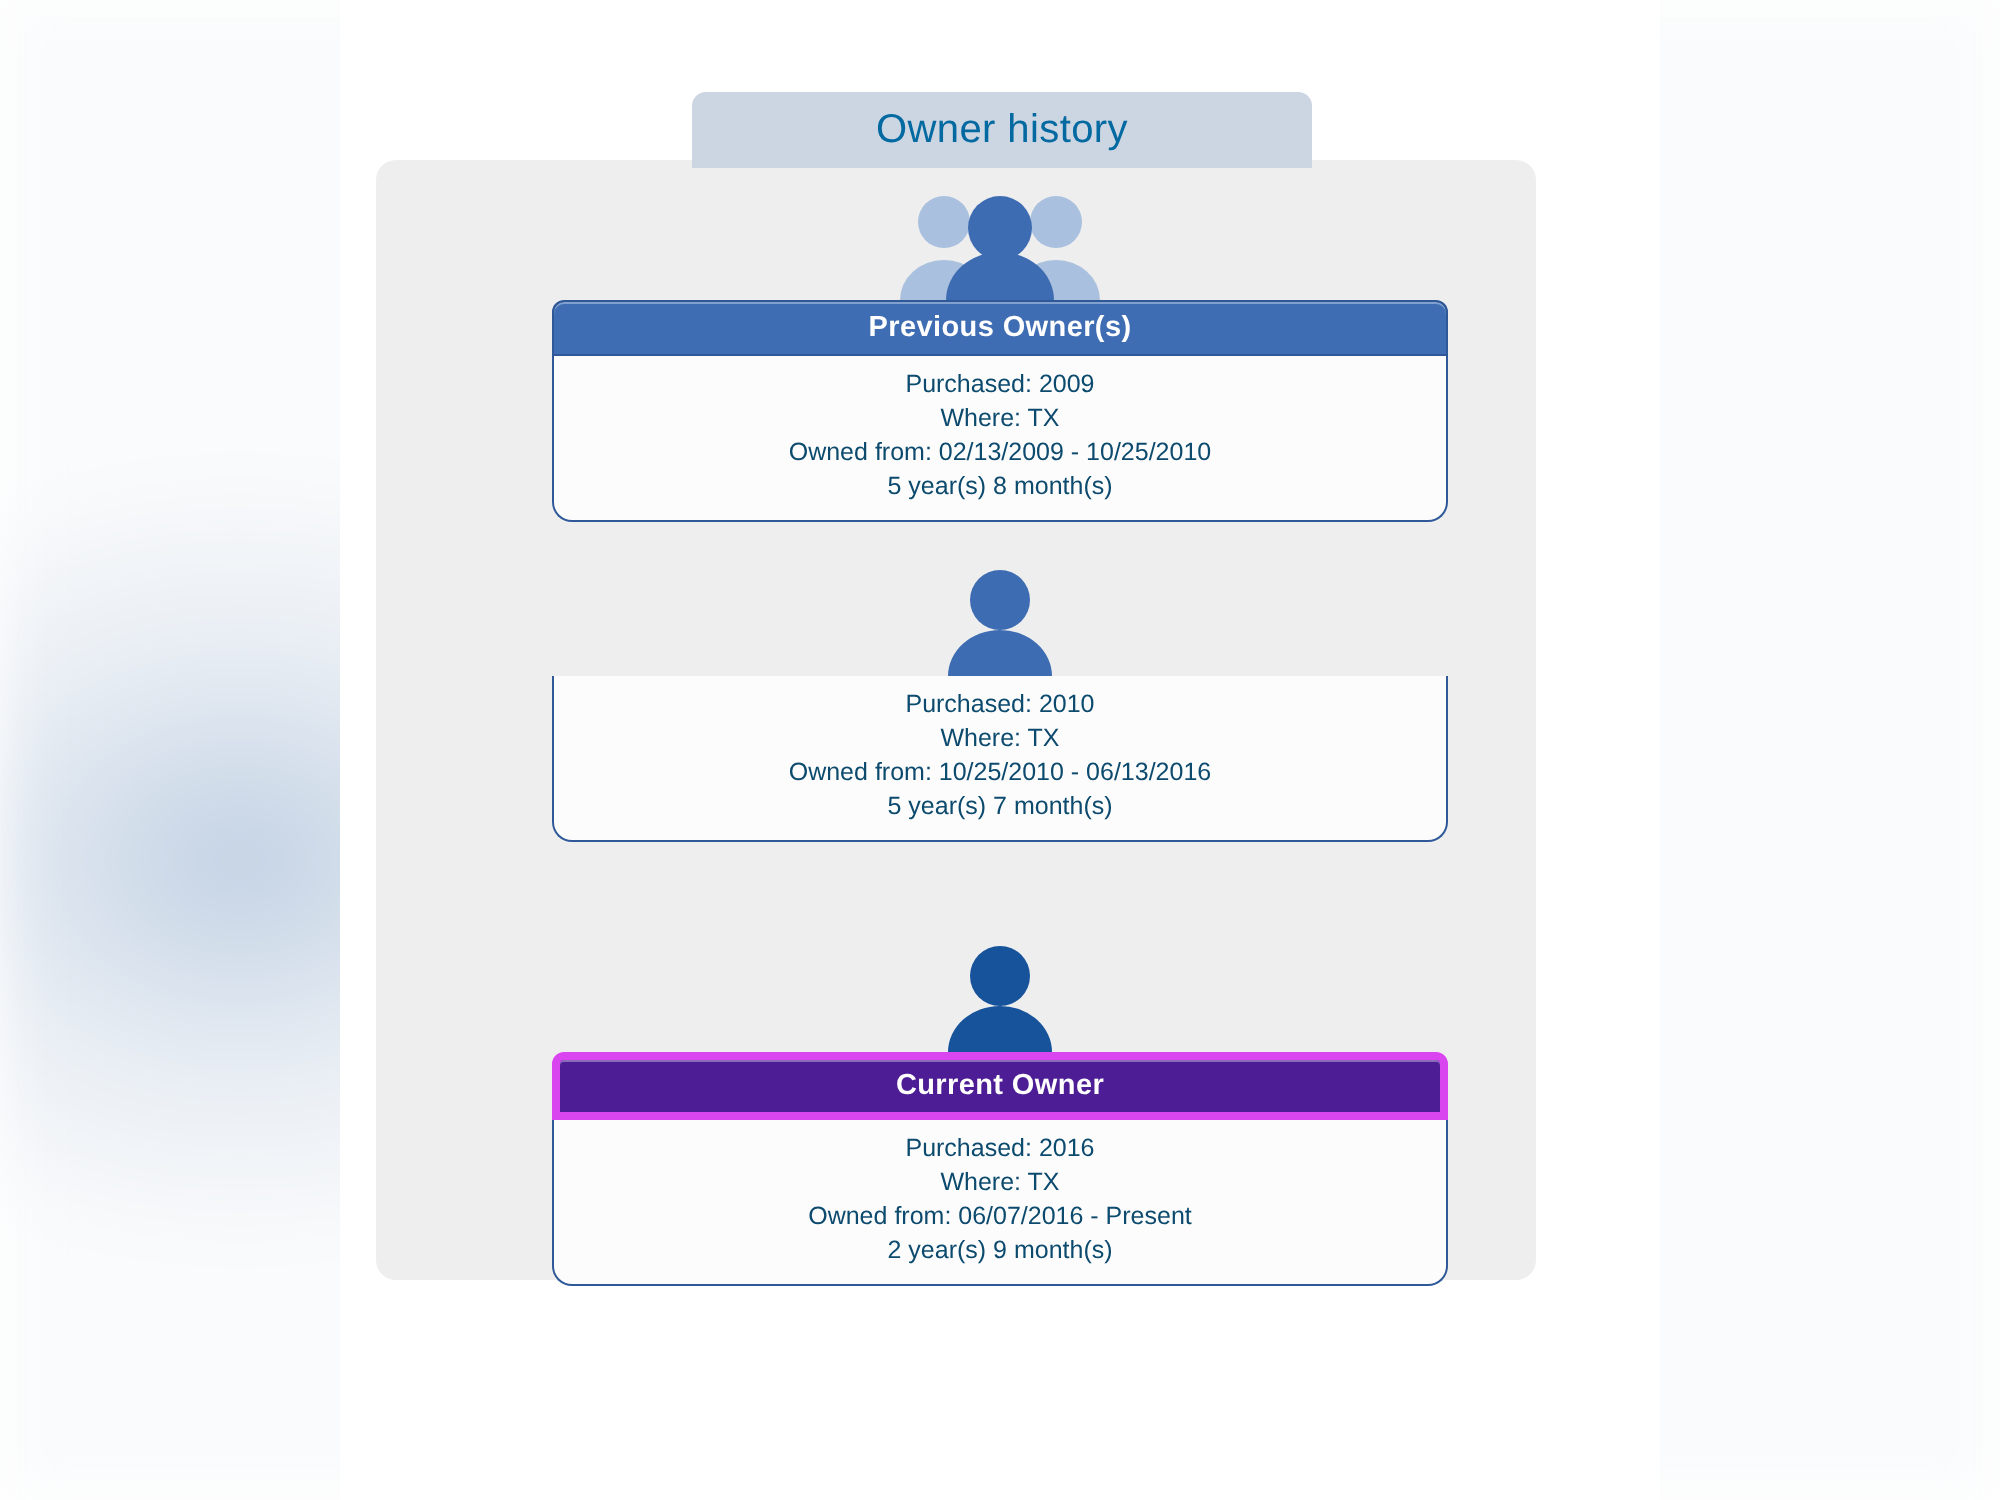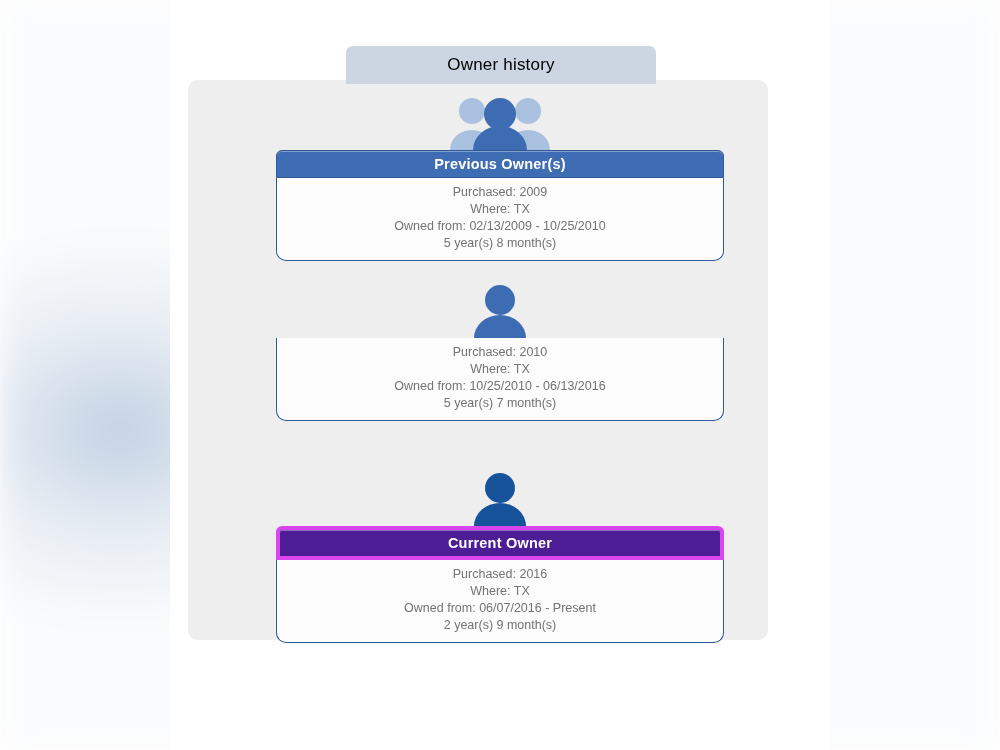--- a/index.html
+++ b/index.html
@@ -44,22 +44,22 @@
     width: 310px;
     height: 38px;
     background: #ccd5e2;
     border-radius: 7px 7px 0 0;
     display: flex;
     align-items: center;
     justify-content: center;
     z-index: 3;
   }
   .tab-label {
-    font-size: 17px;
-    color: #000000;
+    font-size: 20px;
+    color: #0369a1;
     letter-spacing: .2px;
   }
 
   
   .panel {
     position: absolute;
     left: 188px;
     top: 80px;
     width: 580px;
     height: 560px;
@@ -104,21 +104,21 @@
   .card-body {
     background: #fcfcfc;
     border: 1px solid #2e5897;
     border-top: none;
     border-radius: 0 0 10px 10px;
     padding: 6px 10px 8px 10px;
     text-align: center;
   }
   .card-body .line {
     font-size: 12.5px;
-    color: #737373;
+    color: #0c4a6e;
     line-height: 17px;
     white-space: nowrap;
   }
 </style>
 </head>
 <body>
 
 <div class="backdrop"></div>
 <div class="page-sheet"></div>
 

